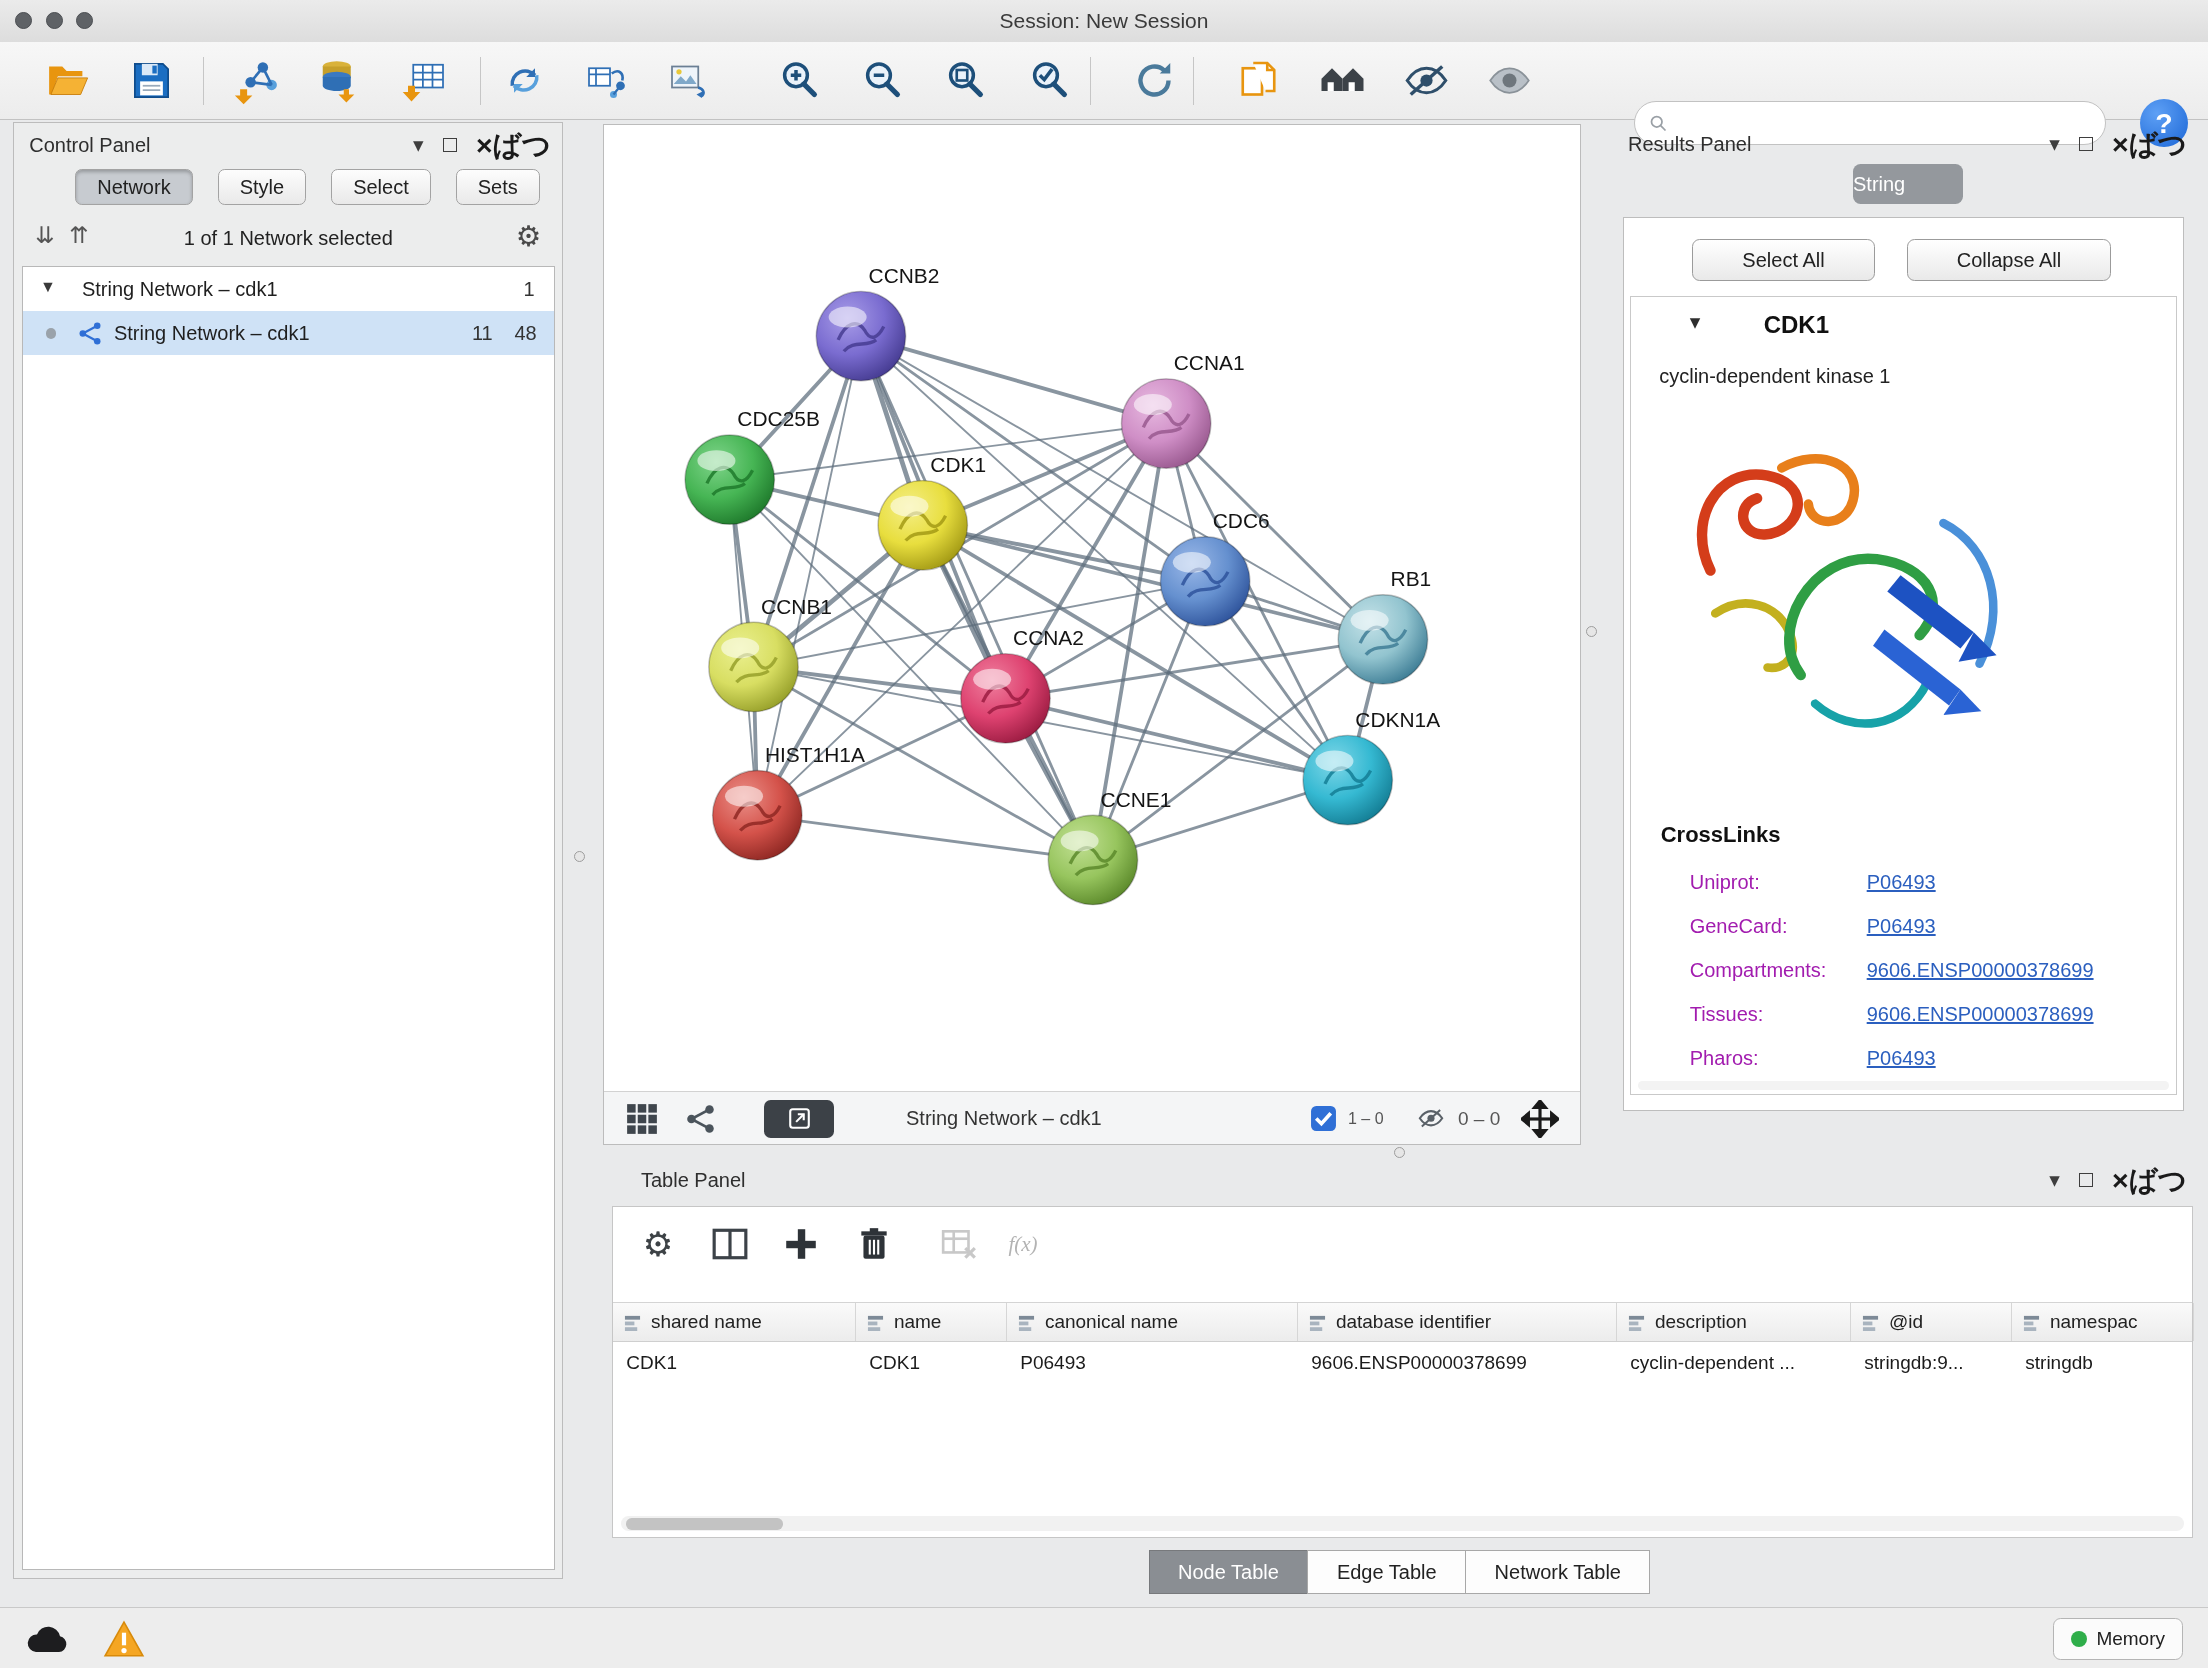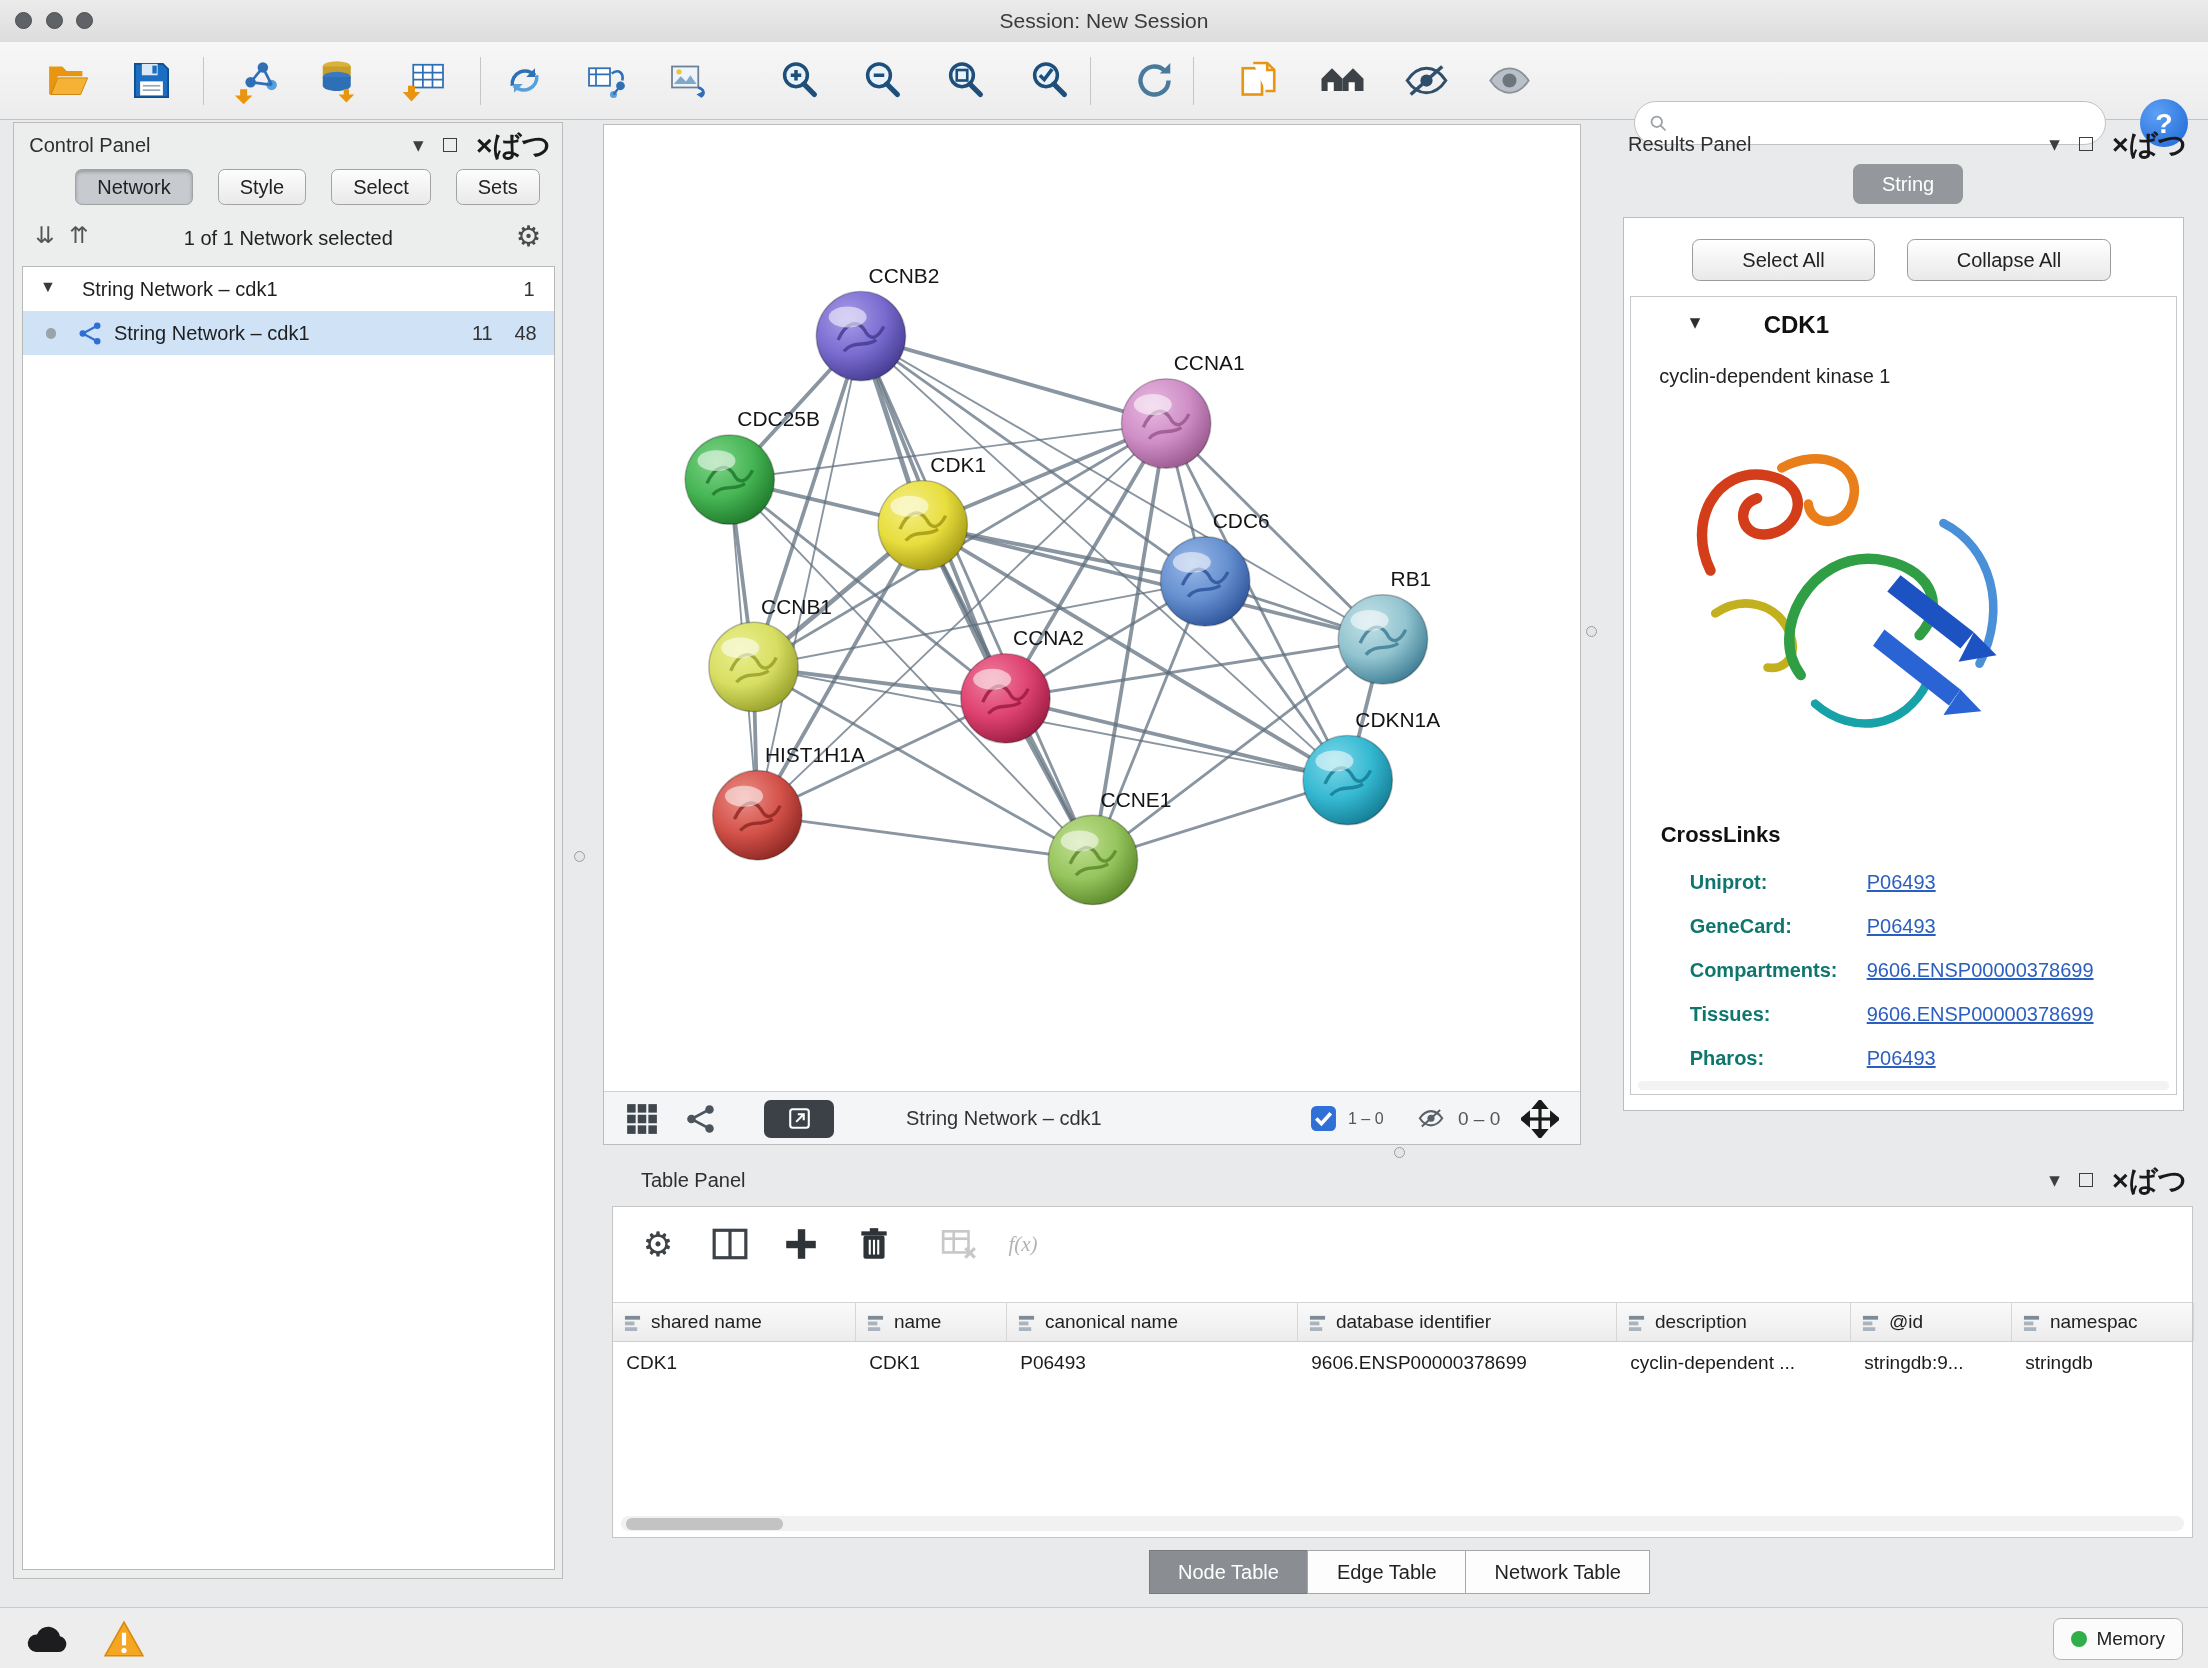--- a/index.html
+++ b/index.html
@@ -84,39 +84,39 @@
   #nb-check { position:absolute; left:706px; top:13.3px; width:27px; height:27px; }
   #nb-sel { position:absolute; left:744px; top:0; line-height:53px; font-size:16px; color:#555; }
   #nb-eye { position:absolute; left:810px; top:12.4px; width:34px; height:28.5px; }
   #nb-hid { position:absolute; left:854px; top:0; line-height:53px; font-size:19px; color:#555; }
   #nb-cross { position:absolute; left:917px; top:7.6px; width:38px; height:38px; }
 
   
   #rp-title { position:absolute; left:1628px; top:122px; line-height:44px; }
   #rp-ctrls { position:absolute; right:21px; top:122px; height:44px; }
   #rp-tab-pill { position:absolute; left:1853px; top:164px; width:110px; height:40px;
-    background:#94989d; border-radius:7.6px; color:#fff; font-size:20px; text-align:center;
+    background:#94989d; border-radius:7.6px; color:#fff; font-size:20px; 
     line-height:40px; }
   #rp-box { position:absolute; left:1623px; top:217px; width:561px; height:894px;
     background:#fff; border:1px solid #bdbdbd; }
   .rp-btn { position:absolute; top:21px; height:42px; border:1px solid #9b9b9b; border-radius:7.6px;
     background:linear-gradient(#fff,#e9e9e9); font-size:20px; color:#222; text-align:center;
     line-height:40px; }
   #btn-expand{left:68px;width:183px;}
   #btn-collapse{left:283px;width:204px;}
   #rp-section { position:absolute; left:5.7px; top:78px; right:5.7px; bottom:15px; border:1px solid #c9c9c9; }
   #rp-sec-tri { position:absolute; left:59px; top:13.3px; font-size:21px; color:#2e2e2e; }
   #rp-protein-name { position:absolute; left:133px; top:0; line-height:55px; font-size:24px;
     font-weight:bold; color:#111; }
   #rp-desc { position:absolute; left:28.5px; top:68px; font-size:20px; color:#222; }
   #rp-structure { position:absolute; left:27px; top:112px; width:373px; height:384px; }
   #rp-crosslinks-title { position:absolute; left:30px; top:525px; font-size:22px; font-weight:bold; color:#111; }
   #crosslink-rows { position:absolute; left:0; top:563px; right:0; }
   .cl-row { position:relative; height:44px; }
-  .cl-label { position:absolute; left:59px; line-height:44px; font-size:20px; color:#0f766e;font-weight:bold; }
+  .cl-label { position:absolute; left:59px; line-height:44px; font-size:20px; color:#a21caf; }
   .cl-value { position:absolute; left:236px; line-height:44px; font-size:20px; color:#2b5fbf;
     text-decoration:underline; }
   #rp-scroll { position:absolute; left:7.6px; right:7.6px; bottom:3.8px; height:9.5px;
     background:#f3f3f3; border-radius:4.8px; }
 
   
   #tp-title { position:absolute; left:641px; top:1158px; line-height:44px; }
   #tp-ctrls { position:absolute; right:21px; top:1158px; height:44px; }
   #tp-box { position:absolute; left:612px; top:1206px; width:1581px; height:332px;
     background:#fff; border:1px solid #c6c6c6; }

